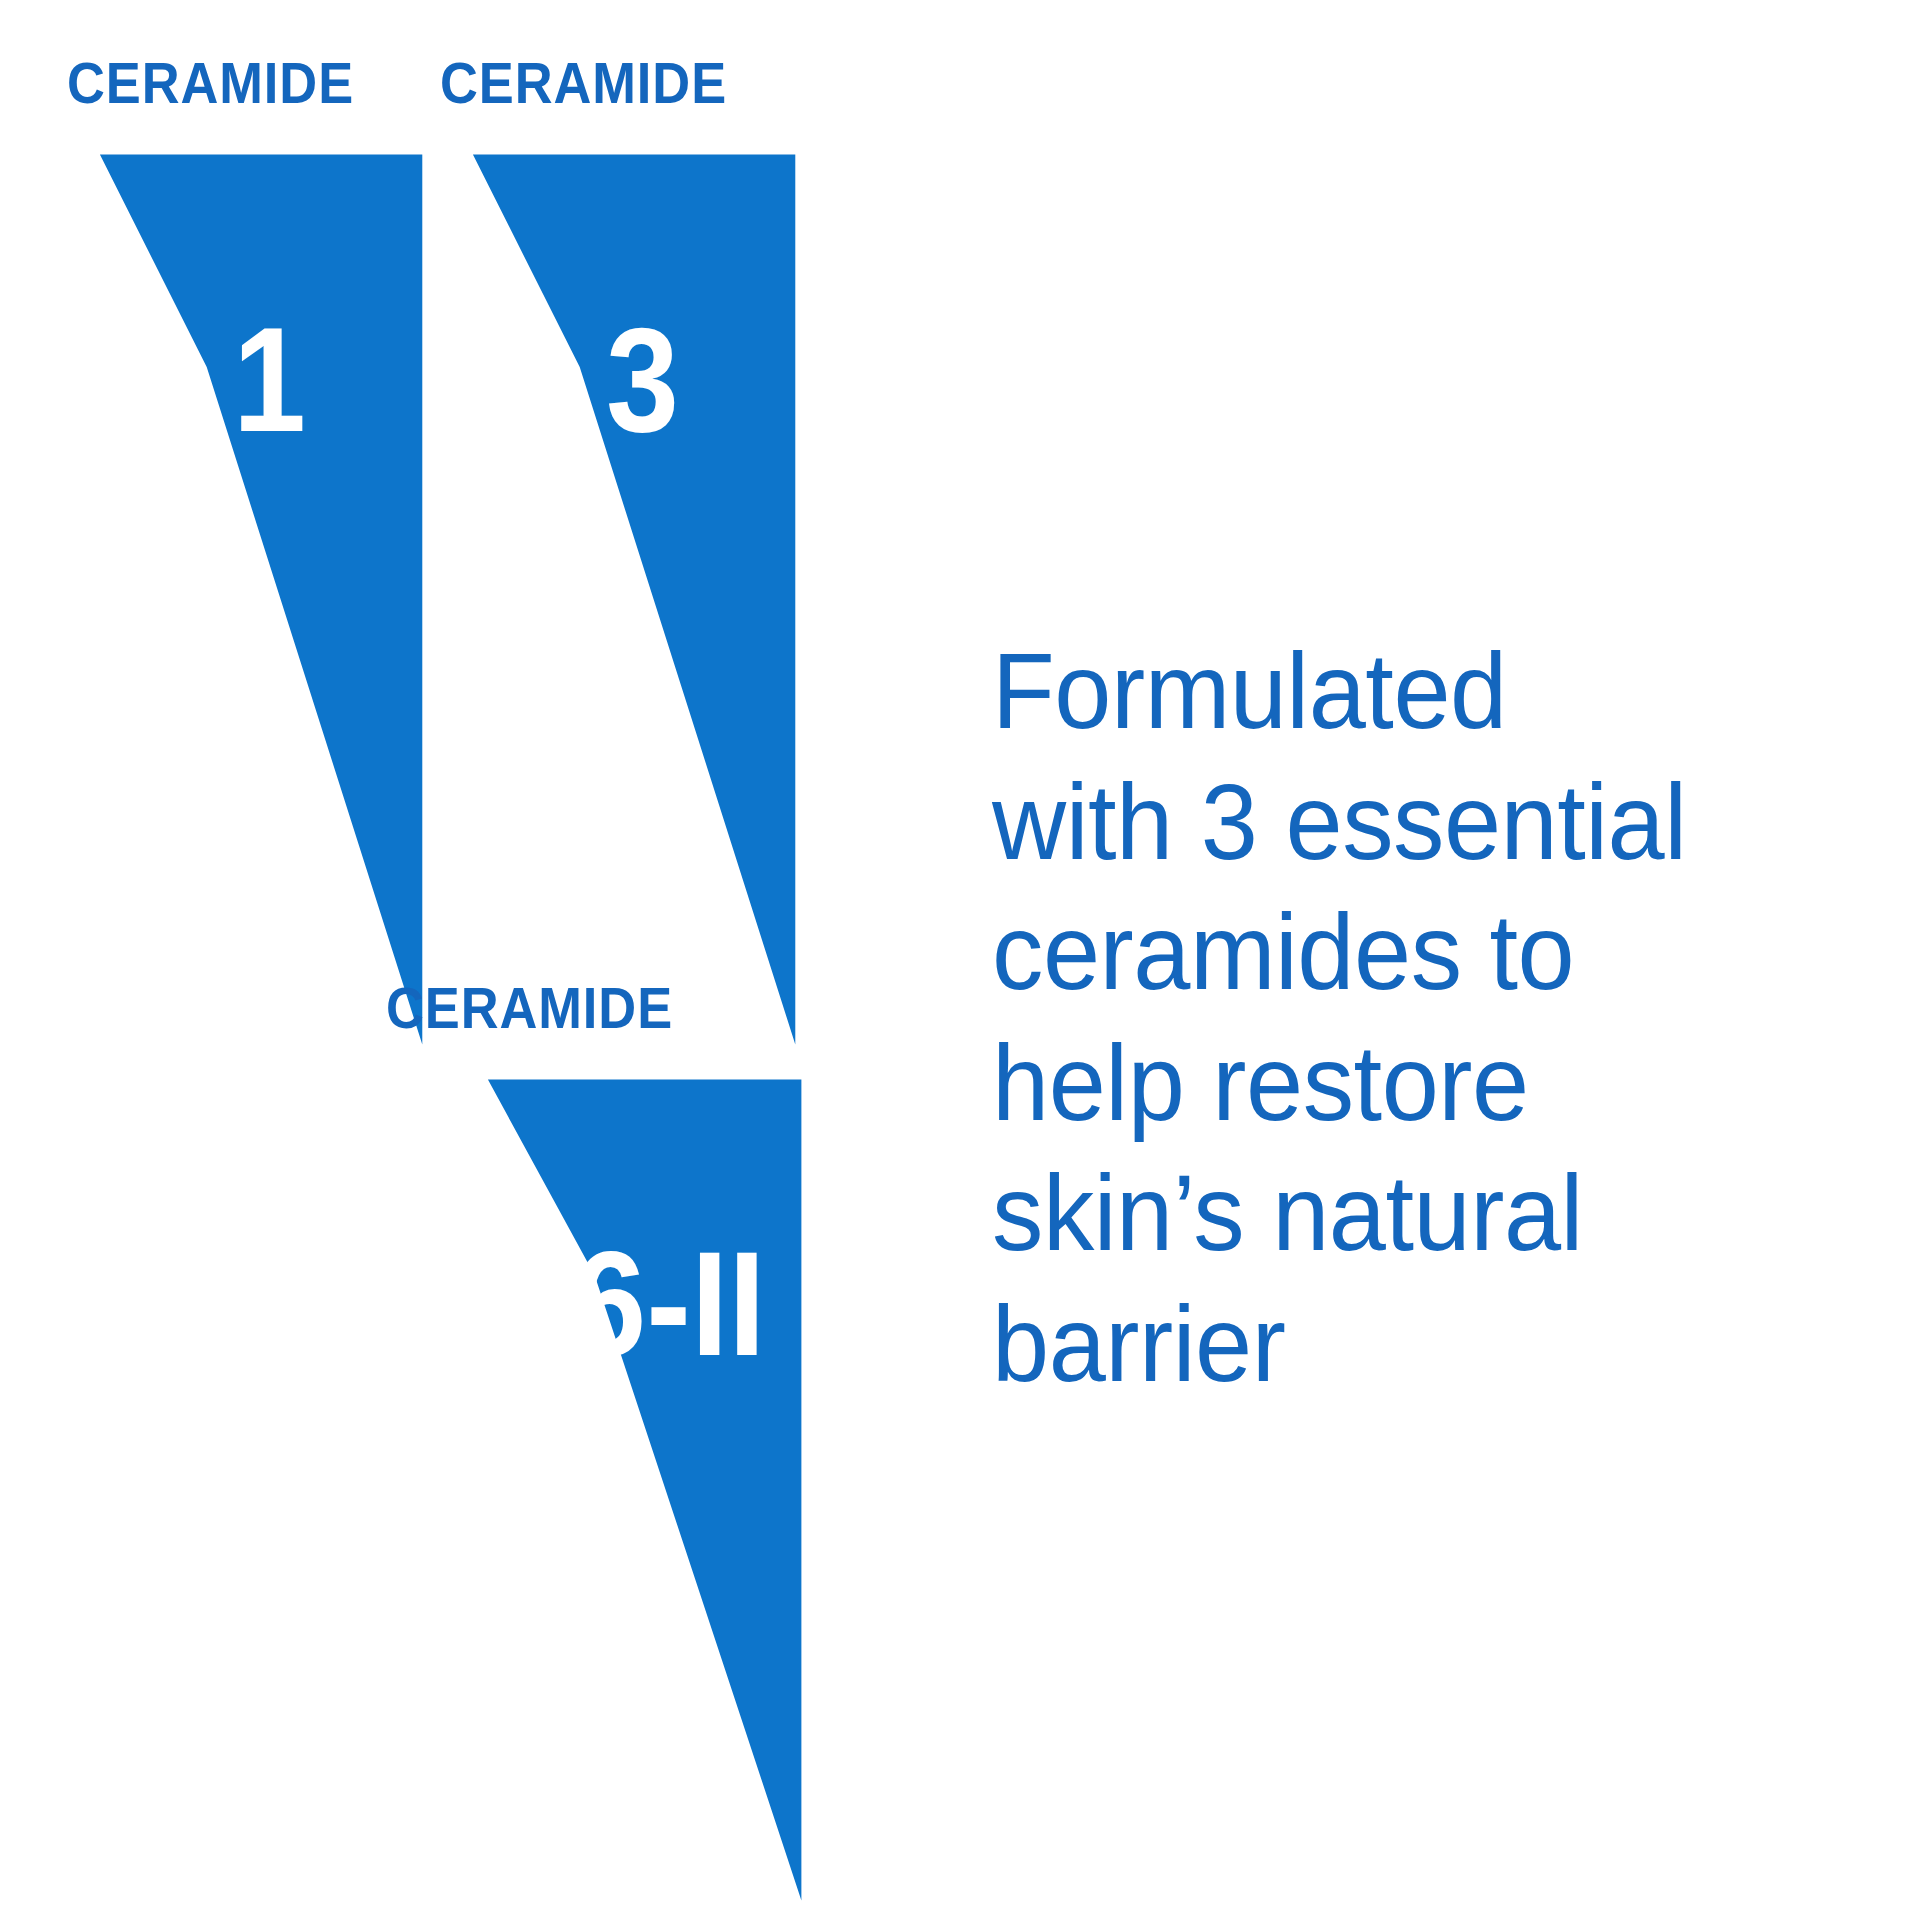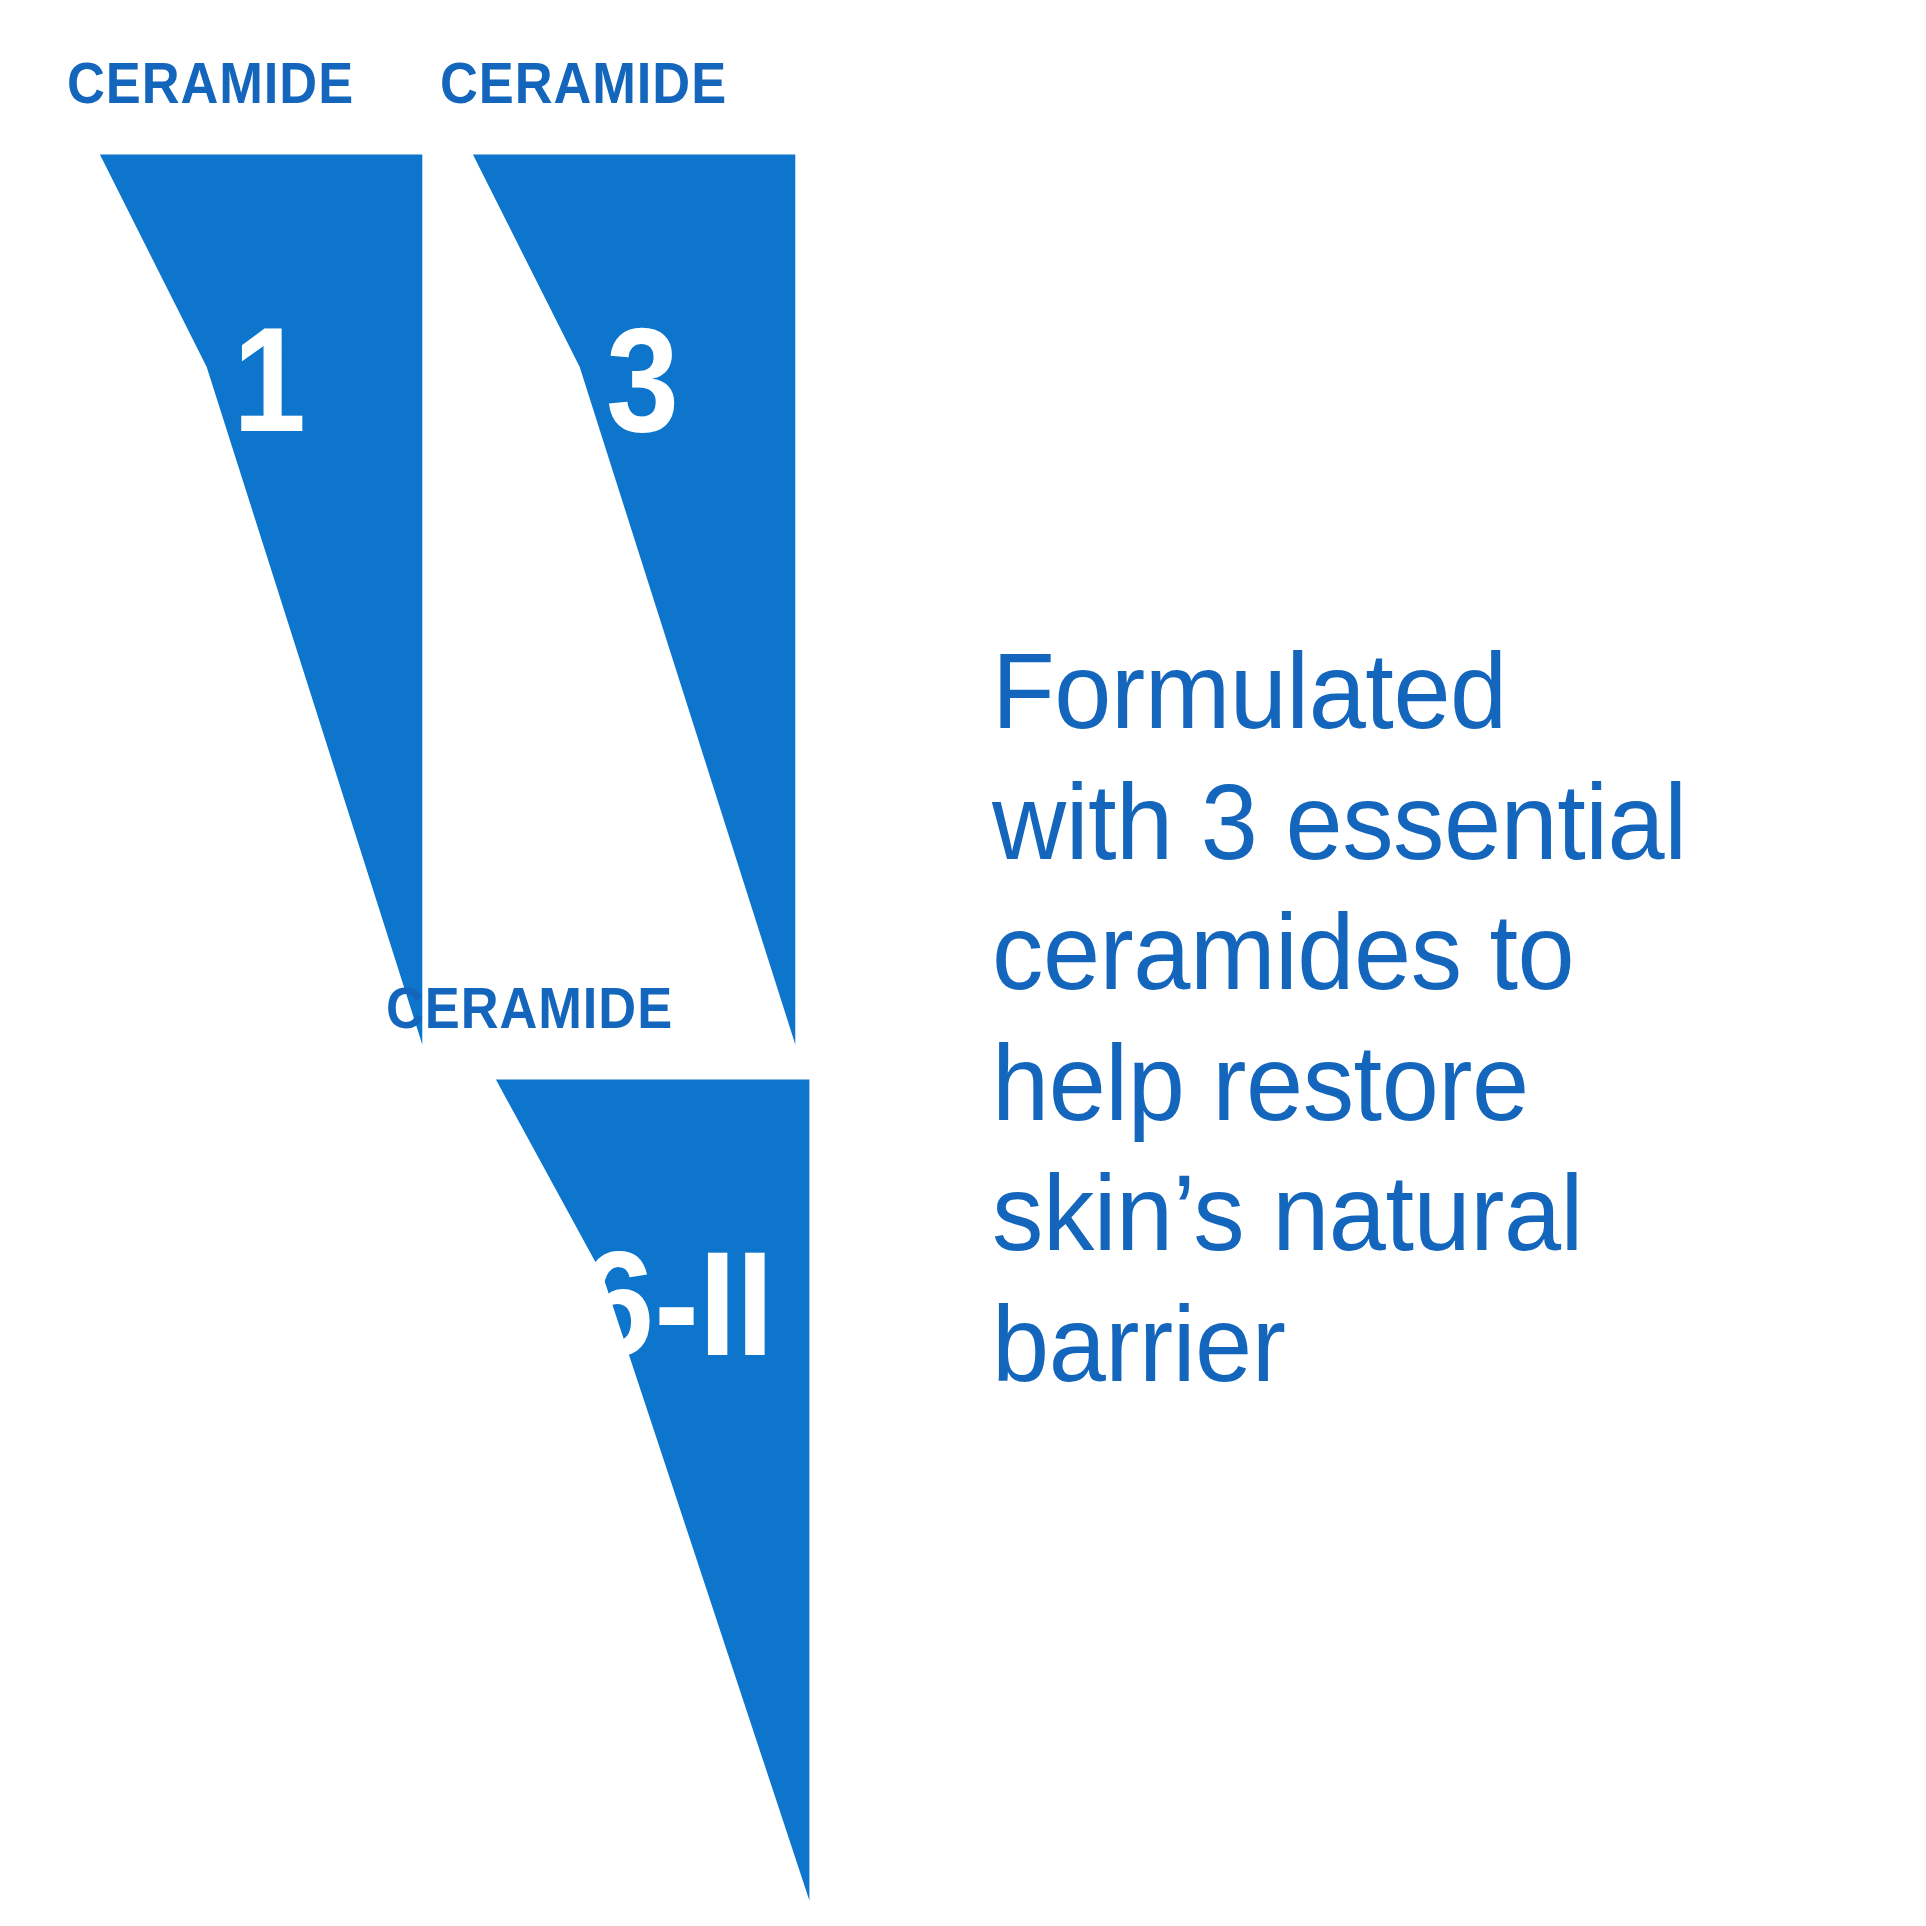--- a/index.html
+++ b/index.html
@@ -66,21 +66,21 @@
 
   
   #group-ceramide-3 { left: 440px; top: 55px; }
   #group-ceramide-3 .ceramide-label { left: 0px; top: 0px; }
   #group-ceramide-3 .wedge-wrap     { left: 25px; top: 99px; }
   #group-ceramide-3 .wedge-number   { left: 136px; top: 151px; font-size: 149px; transform: scaleX(0.88); }
 
   
   #group-ceramide-6-ii { left: 386px; top: 980px; }
   #group-ceramide-6-ii .ceramide-label { left: 0px; top: 0px; }
-  #group-ceramide-6-ii .wedge-wrap     { left: 102px; top: 99px; }
+  #group-ceramide-6-ii .wedge-wrap     { left: 94px; top: 99px; }
   #group-ceramide-6-ii .wedge-number   { left: 81px;  top: 150px; font-size: 149px; transform: scaleX(0.90); }
 
   
   #headline-block {
     position: absolute;
     left: 992px;
     top: 626px;
     width: 842px;
     color: #1466bd;
     font-family: "Liberation Sans Narrow", "Liberation Sans", sans-serif;

